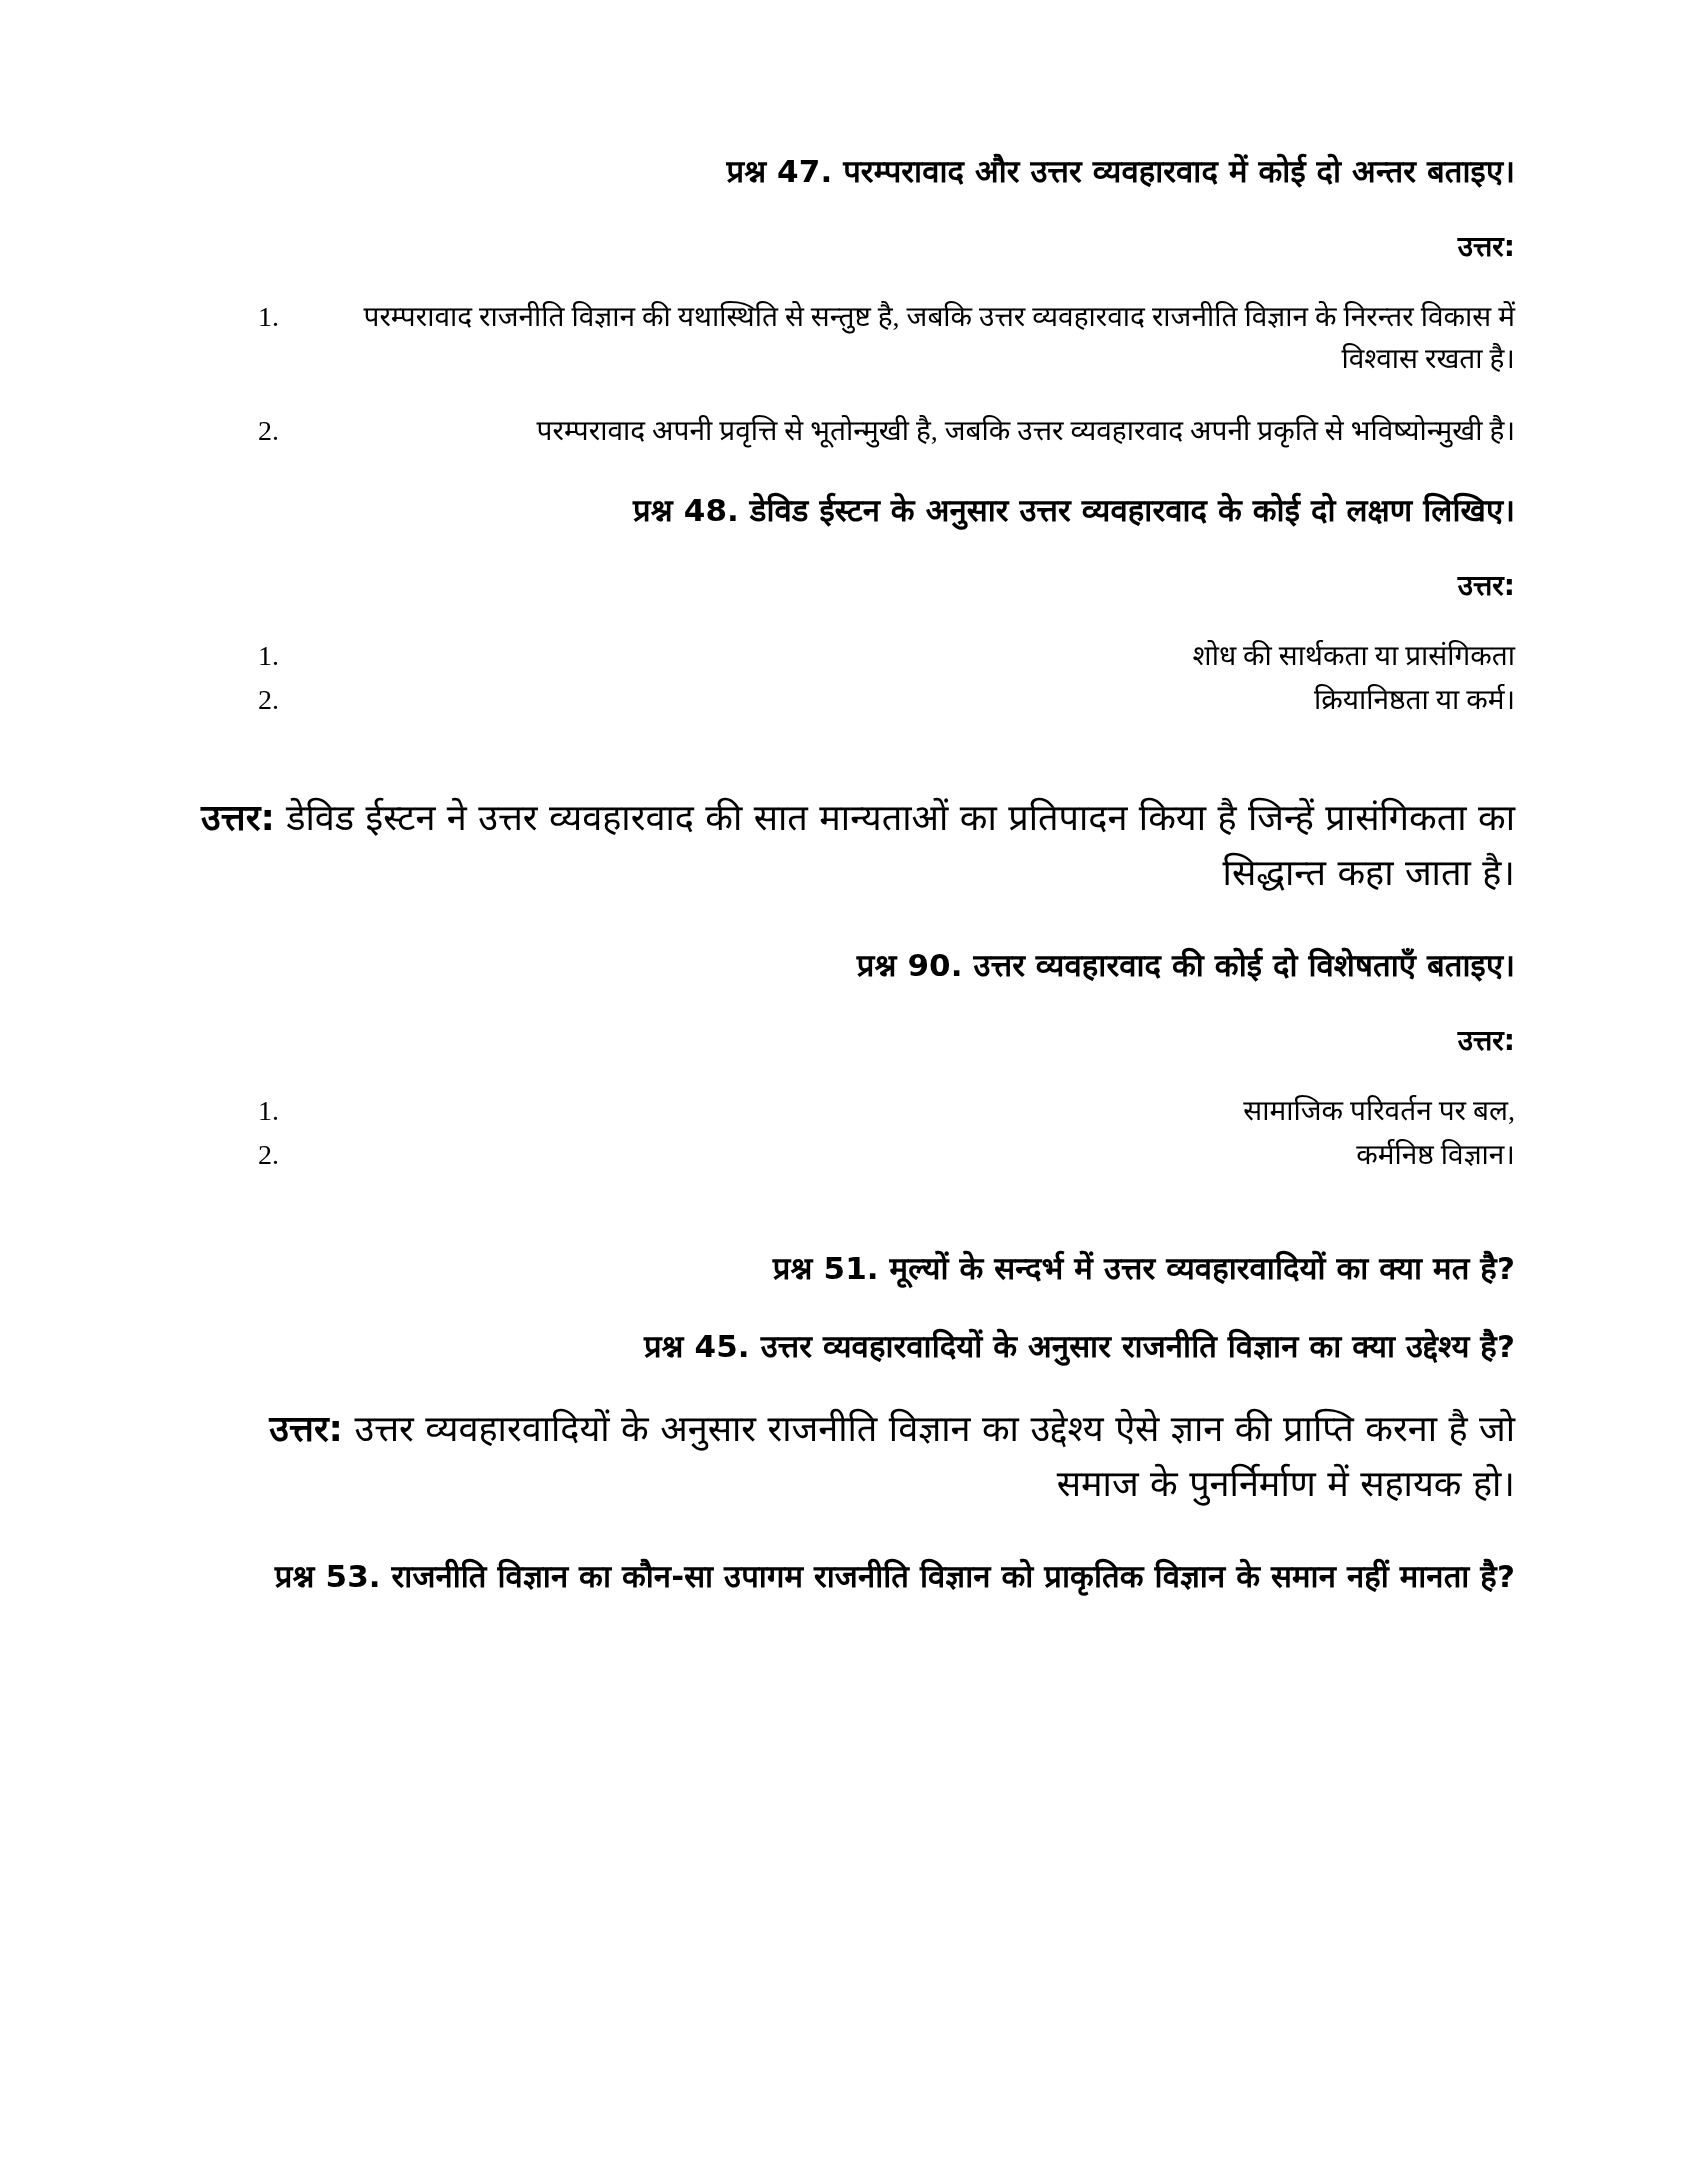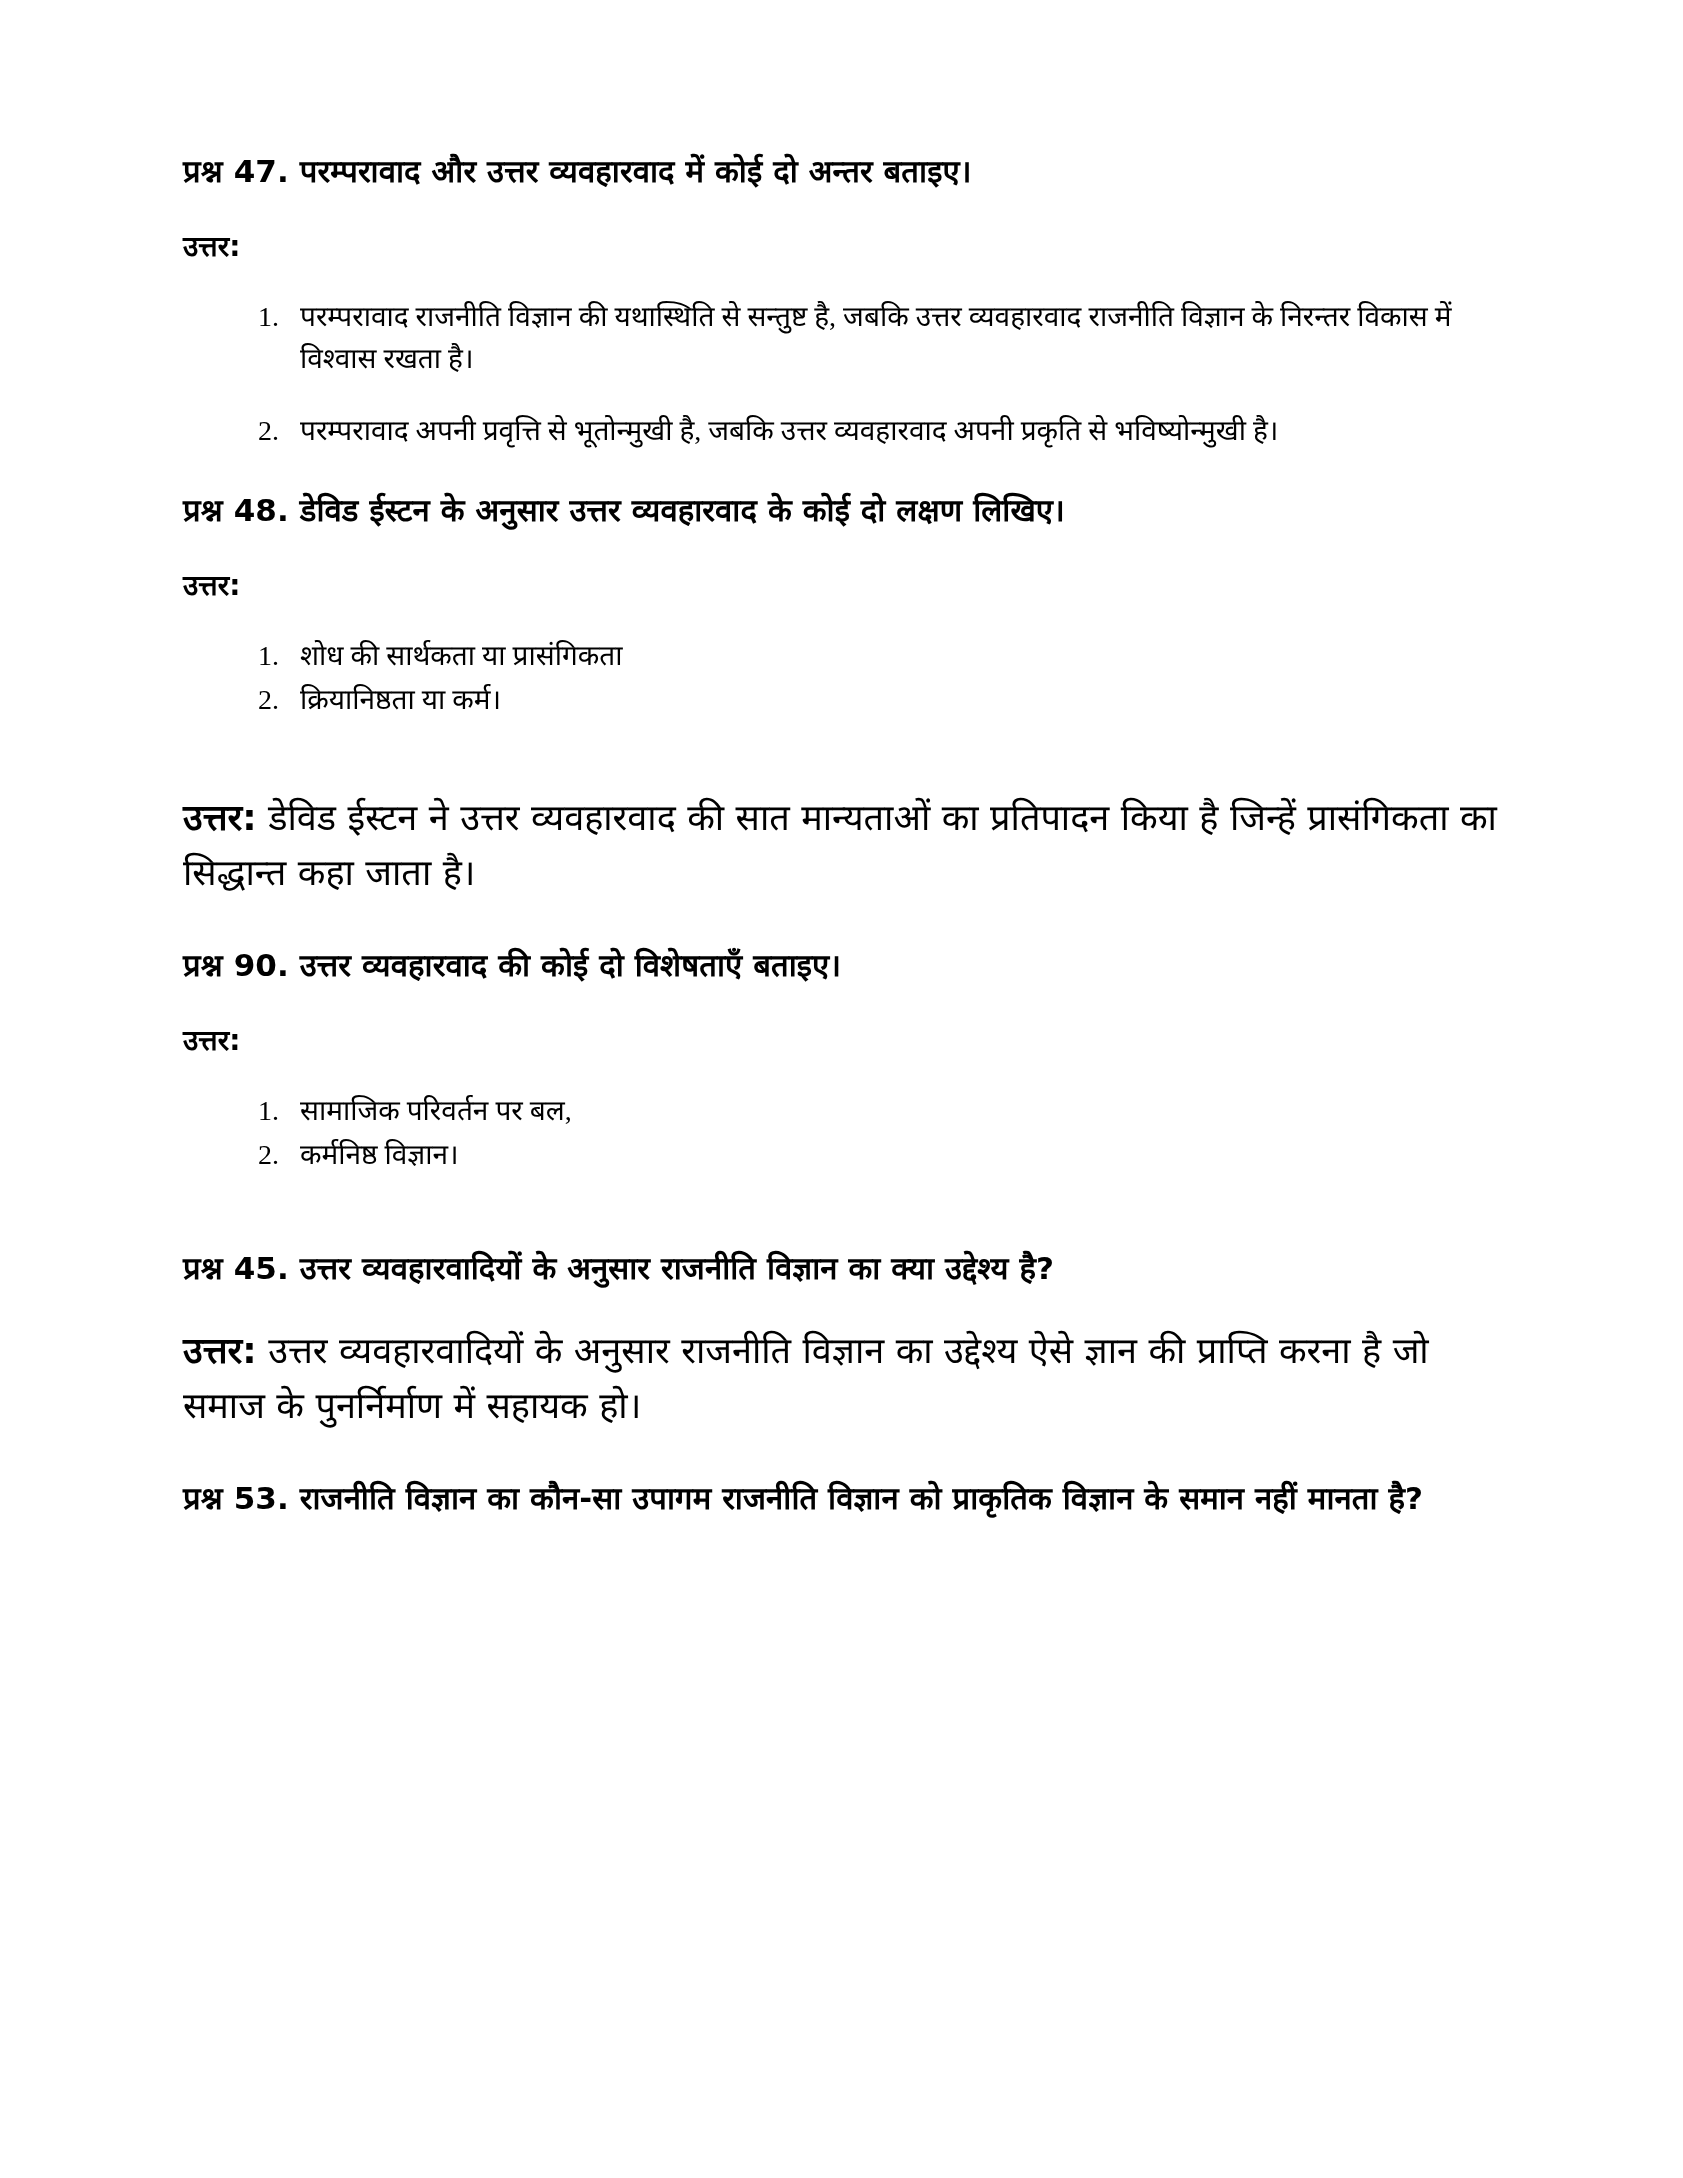--- a/index.html
+++ b/index.html
@@ -14,20 +14,21 @@
     font-family: "Liberation Serif", "DejaVu Serif", serif;
     color: #000000;
     -webkit-font-smoothing: antialiased;
   }
   .page {
     box-sizing: border-box;
     width: 1683px;
     min-height: 2178px;
     padding: 149px 168px 119px 183px;
     background: #ffffff;
+    text-align: right;
   }
   .q-heading {
     font-family: "DejaVu Sans", "Liberation Sans", sans-serif;
     font-weight: 700;
     font-size: 31px;
     line-height: 1.42;
     color: #000000;
     margin: 0 0 34px 0;
     letter-spacing: 0.1px;
   }
@@ -109,20 +110,21 @@
     <div class="ans-label-block">उत्तर:</div>
     <ol class="ans-list compact">
       <li>सामाजिक परिवर्तन पर बल,</li>
       <li>कर्मनिष्ठ विज्ञान।</li>
     </ol>
   </div>
 
   <div class="spacer-md"></div>
 
   <div class="block">
+    <h2 class="q-heading">प्रश्न 51. मूल्यों के सन्दर्भ में उत्तर व्यवहारवादियों का क्या मत है?</h2>
   </div>
 
   <div class="block">
     <h2 class="q-heading">प्रश्न 45. उत्तर व्यवहारवादियों के अनुसार राजनीति विज्ञान का क्या उद्देश्य है?</h2>
     <p class="ans-para"><span class="lbl">उत्तर:</span> <span>उत्तर व्यवहारवादियों के अनुसार राजनीति विज्ञान का उद्देश्य ऐसे ज्ञान की प्राप्ति करना है जो समाज के पुनर्निर्माण में सहायक हो।</span></p>
   </div>
 
   <div class="block">
     <h2 class="q-heading">प्रश्न 53. राजनीति विज्ञान का कौन-सा उपागम राजनीति विज्ञान को प्राकृतिक विज्ञान के समान नहीं मानता है?</h2>
   </div>

